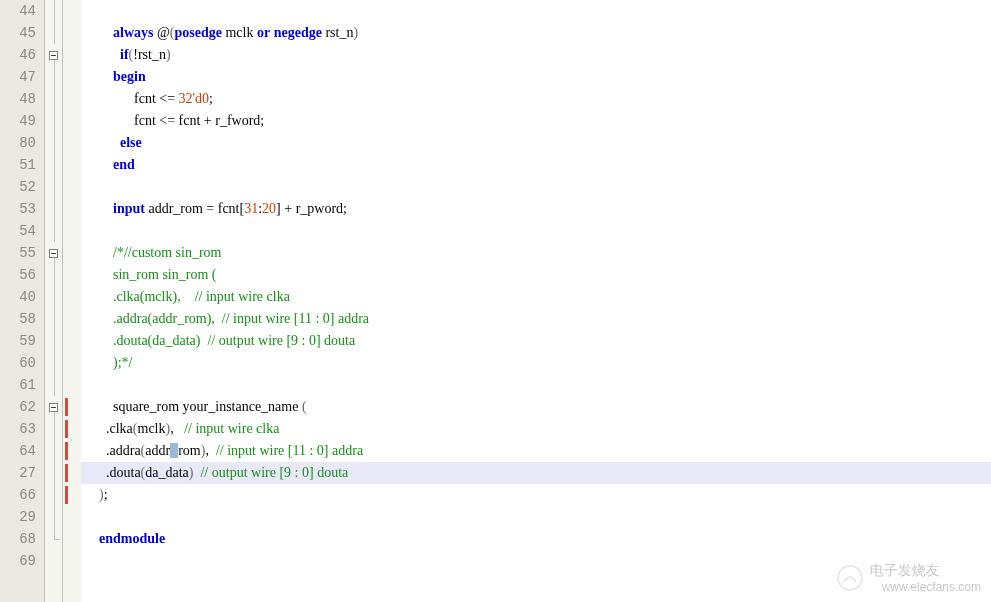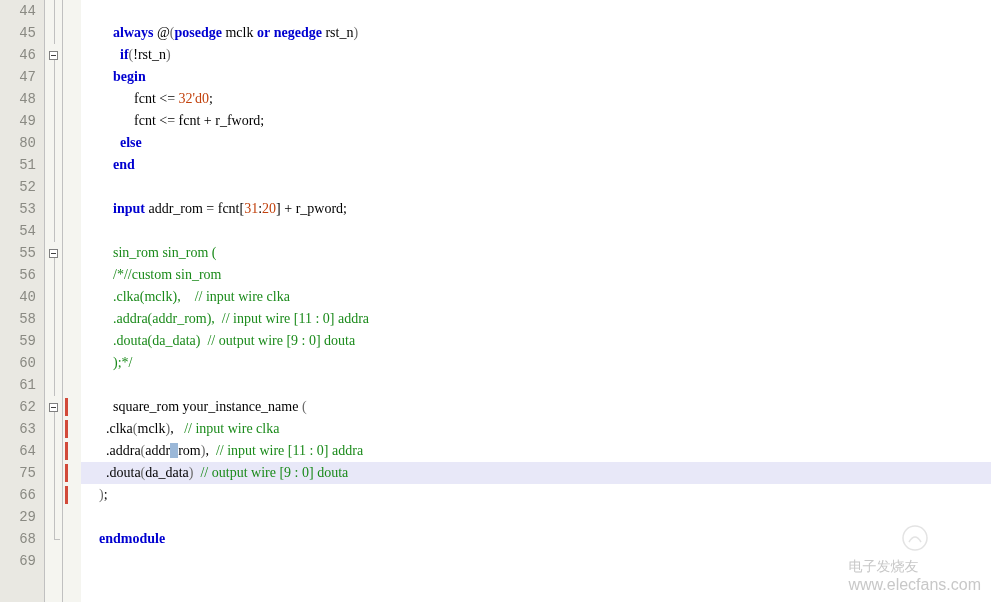--- a/index.html
+++ b/index.html
@@ -122,25 +122,24 @@
     position: absolute;
     right: 10px;
     bottom: 8px;
     color: #c8c8c8;
     font-family: Arial, sans-serif;
     font-size: 13px;
     pointer-events: none;
     display: flex;
     align-items: center;
     gap: 6px;
-    flex-direction: column;
   }
   .watermark svg { opacity: 0.5; }
   .wm-top { font-size: 14px; }
-  .wm-bot { font-size: 16px; }
+  .wm-bot { font-size: 12px; margin-left: 12px; }
 </style>
 </head>
 <body>
 
 <div class="editor">
   <div class="gutter">
     <div class="ln">44</div>
     <div class="ln">45</div>
     <div class="ln">46</div>
     <div class="ln">47</div>
@@ -154,21 +153,21 @@
     <div class="ln">55</div>
     <div class="ln">56</div>
     <div class="ln">40</div>
     <div class="ln">58</div>
     <div class="ln">59</div>
     <div class="ln">60</div>
     <div class="ln">61</div>
     <div class="ln">62</div>
     <div class="ln">63</div>
     <div class="ln">64</div>
-    <div class="ln">75</div>
+    <div class="ln">27</div>
     <div class="ln">66</div>
     <div class="ln">29</div>
     <div class="ln">68</div>
     <div class="ln">69</div>
   </div>
 
   <div class="fold-col">
     <div class="frow">
         <div class="fold-line fold-vline"></div>
       </div>
@@ -295,22 +294,22 @@
 <div class="code-line">        <span class="kw">always</span><span> @</span><span class="paren">(</span><span class="kw">posedge</span><span> mclk </span><span class="kw">or</span><span> </span><span class="kw">negedge</span><span> rst_n</span><span class="paren">)</span></div>
 <div class="code-line">          <span class="kw">if</span><span class="paren">(</span><span>!rst_n</span><span class="paren">)</span></div>
 <div class="code-line">        <span class="kw">begin</span></div>
 <div class="code-line">              <span>fcnt &lt;= </span><span class="num">32'd0</span><span>;</span></div>
 <div class="code-line">              <span>fcnt &lt;= fcnt + r_fword;</span></div>
 <div class="code-line">          <span class="kw">else</span></div>
 <div class="code-line">        <span class="kw">end</span></div>
 <div class="code-line"></div>
 <div class="code-line">        <span class="kw">input</span><span> addr_rom = fcnt[</span><span class="num">31</span><span>:</span><span class="num">20</span><span>] + r_pword;</span></div>
 <div class="code-line"></div>
+<div class="code-line">        <span class="com">/*//custom sin_rom</span></div>
 <div class="code-line">        <span class="com">sin_rom sin_rom (</span></div>
-<div class="code-line">        <span class="com">/*//custom sin_rom</span></div>
 <div class="code-line">        <span class="com">.clka(mclk),    // input wire clka</span></div>
 <div class="code-line">        <span class="com">.addra(addr_rom),  // input wire [11 : 0] addra</span></div>
 <div class="code-line">        <span class="com">.douta(da_data)  // output wire [9 : 0] douta</span></div>
 <div class="code-line">        <span class="com">);*/</span></div>
 <div class="code-line"></div>
 <div class="code-line">       <span> square_rom your_instance_name </span><span class="paren">(</span></div>
 <div class="code-line">      <span>.clka</span><span class="paren">(</span><span>mclk</span><span class="paren">)</span><span>,   </span><span class="com">// input wire clka</span></div>
 <div class="code-line">      <span>.addra</span><span class="paren">(</span><span>addr</span><span class="caret-block"></span><span>rom</span><span class="paren">)</span><span>,  </span><span class="com">// input wire [11 : 0] addra</span></div>
 <div class="code-line hl-line">      <span>.douta</span><span class="paren">(</span><span>da_data</span><span class="paren">)</span><span>  </span><span class="com">// output wire [9 : 0] douta</span></div>
 <div class="code-line">    <span class="paren">)</span><span>;</span></div>

